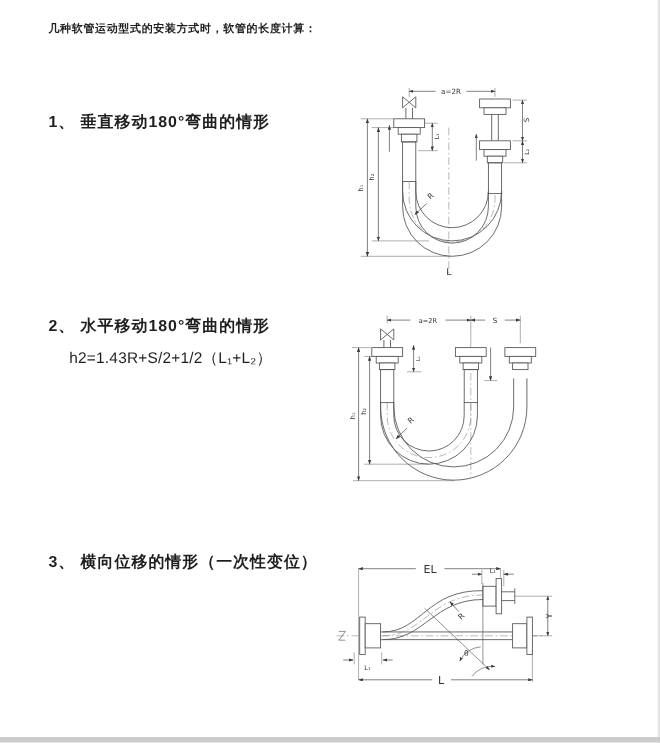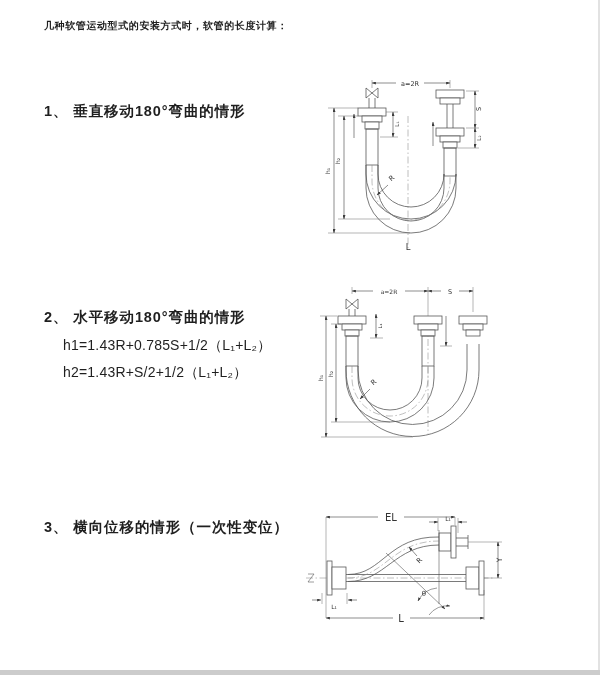--- a/index.html
+++ b/index.html
@@ -13,22 +13,22 @@
     font-size:10px; font-weight:700; letter-spacing:0.6px; white-space:nowrap;
   }
   .sec { position:absolute; left:44px; }
   .sec .heading { font-size:14.5px; font-weight:700; letter-spacing:0.9px; line-height:22px; white-space:nowrap; }
   .sec .formulas { margin-top:4px; }
   .sec .formula {
     margin-left:19px; font-size:14px; font-weight:500; letter-spacing:0.2px;
     height:27px; line-height:27px; white-space:nowrap;
   }
   .sec1 { top:100px; }
-  .sec2 { top:306px; }
-  .sec3 { top:516px; }
+  .sec2 { top:286px; }
+  .sec3 { top:500px; }
   .diag { position:absolute; }
   .d1 { left:320px; top:76px; }
   .d2 { left:313px; top:282px; }
   .d3 { left:298px; top:500px; }
   .ln   { stroke:#585858; stroke-width:0.8; fill:none; }
   .f    { stroke:#585858; stroke-width:0.8; fill:#ffffff; }
   .dim  { stroke:#3f3f3f; stroke-width:0.6; fill:none; }
   .ext  { stroke:#6a6a6a; stroke-width:0.5; fill:none; }
   .thin { stroke:#4a4a4a; stroke-width:0.55; fill:none; }
   .cl   { stroke:#8a8a8a; stroke-width:0.55; stroke-dasharray:7 2.5 1.5 2.5; fill:none; }
@@ -41,21 +41,20 @@
 
 <div class="title">几种软管运动型式的安装方式时，软管的长度计算：</div>
 
 <div class="sec sec1">
   <div class="heading">1、 垂直移动180°弯曲的情形</div>
 </div>
 
 <div class="sec sec2">
   <div class="heading">2、 水平移动180°弯曲的情形</div>
   <div class="formulas">
-    <div class="formula">h1=1.43R+0.785S+1/2（L₁+L₂）</div>
     <div class="formula">h2=1.43R+S/2+1/2（L₁+L₂）</div>
   </div>
 </div>
 
 <div class="sec sec3">
   <div class="heading">3、 横向位移的情形（一次性变位）</div>
   <div class="formulas">
   </div>
 </div>
 

